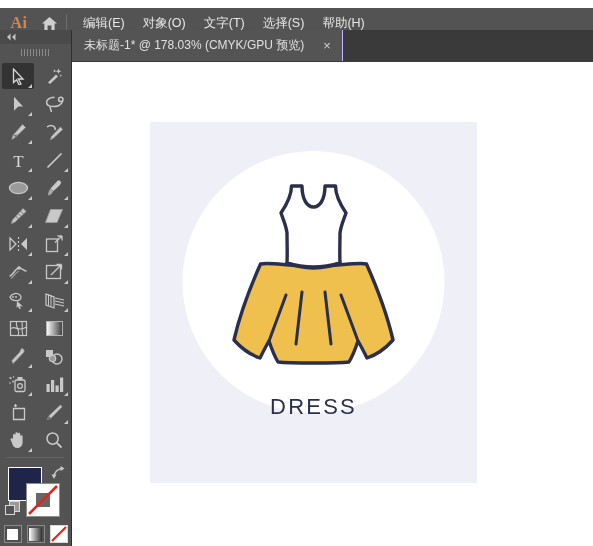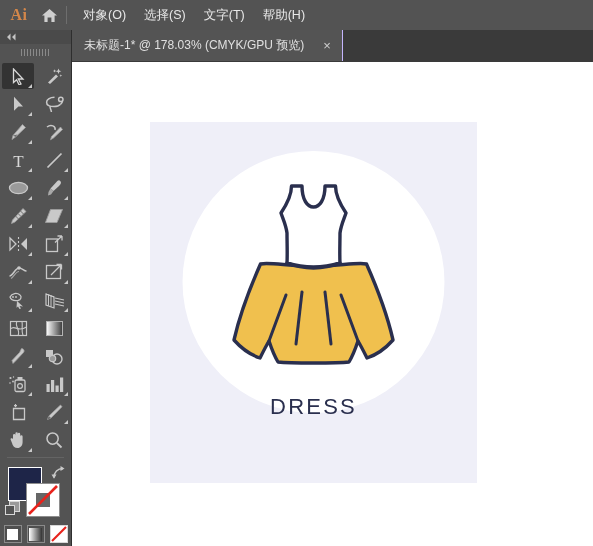--- a/index.html
+++ b/index.html
@@ -7,21 +7,21 @@
   html, body {
     width: 593px; height: 546px;
     overflow: hidden;
     font-family: "Liberation Sans", "DejaVu Sans", sans-serif;
     background: #ffffff;
   }
   #app { position: relative; width: 593px; height: 546px; }
 
   
   #menubar {
-    position: absolute; left: 0; top: 0; width: 593px; height: 30px;
+    position: absolute; left: 0; top: 8px; width: 593px; height: 30px;
     background: #535353;
     display: flex; align-items: center;
   }
   #ai-logo {
     width: 30px; text-align: center;
     color: #d4874a; font-size: 16px; font-weight: bold;
     font-family: "Liberation Serif", "DejaVu Serif", serif;
     letter-spacing: 0.5px;
     margin-left: 4px;
   }
@@ -161,23 +161,24 @@
 <div id="app">
 
   <div id="menubar">
     <div id="ai-logo">Ai</div>
     <div id="home-btn">
       <svg width="17" height="15" viewBox="0 0 17 15" aria-hidden="true">
         <path d="M8.5 1 L16 7.6 L13.6 7.6 L13.6 14 L10.4 14 L10.4 9.4 L6.6 9.4 L6.6 14 L3.4 14 L3.4 7.6 L1 7.6 Z" fill="#cfcfcf"></path>
       </svg>
     </div>
     <div class="vsep"></div>
+    <div class="menu-item">编辑(E)</div>
     <div class="menu-item">对象(O)</div>
+    <div class="menu-item">文字(T)</div>
     <div class="menu-item">选择(S)</div>
-    <div class="menu-item">文字(T)</div>
     <div class="menu-item">帮助(H)</div>
   </div>
 
   <div id="tabbar">
     <div id="doc-tab">
       <span id="doc-tab-label">未标题-1* @ 178.03% (CMYK/GPU 预览)</span>
       <span id="doc-tab-close">×</span>
     </div>
   </div>
 

